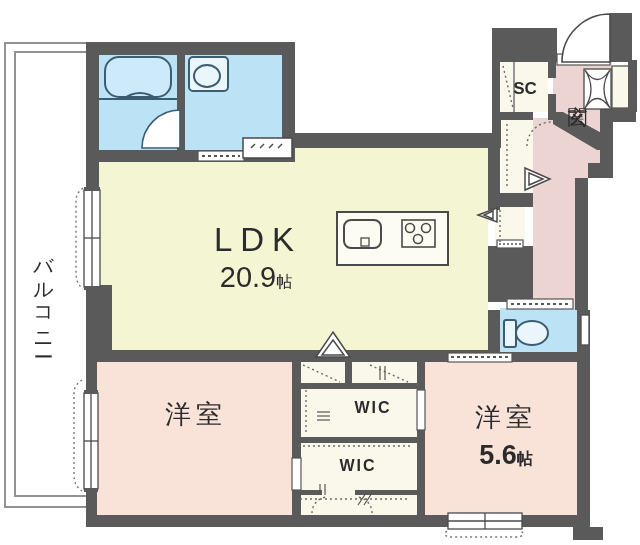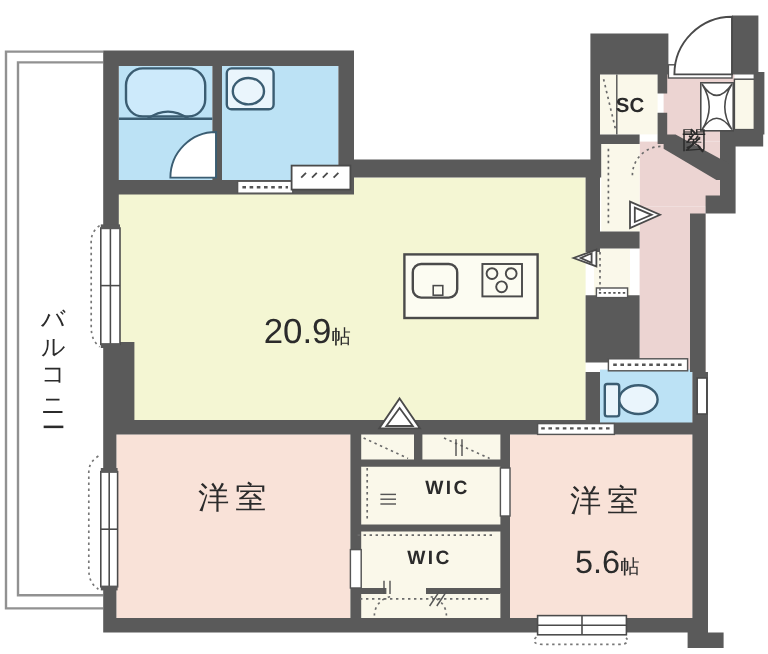--- a/index.html
+++ b/index.html
@@ -15,21 +15,21 @@
   .f-closet{fill:var(--closet);}
   .f-white{fill:#ffffff;}
   .s-fix{stroke:var(--fix);}
   .lbl{position:absolute;transform:translate(-50%,-50%);color:var(--text);
        white-space:nowrap;line-height:1;text-align:center;}
   .ldk-name{left:258px;top:239px;font-size:33px;letter-spacing:8px;font-weight:500;}
   .ldk-size{left:256px;top:277px;font-size:29px;font-weight:500;}
   .bed1-name{left:196px;top:414px;font-size:26px;letter-spacing:5px;font-weight:500;}
   .bed1-size{left:196px;top:452px;font-size:27px;font-weight:500;}
   .bed2-name{left:506px;top:417px;font-size:26px;letter-spacing:5px;font-weight:500;}
-  .bed2-size{left:506px;top:455px;font-size:27px;font-weight:400;margin-top:14px;}
+  .bed2-size{left:506px;top:455px;font-size:27px;font-weight:700;}
   .unit{font-size:16px;}
   .wic1{left:373px;top:408px;font-size:16px;font-weight:bold;letter-spacing:2px;}
   .wic2{left:358px;top:466px;font-size:16px;font-weight:bold;letter-spacing:2px;}
   .sc{left:525px;top:88px;font-size:17px;font-weight:bold;}
   .vtext{writing-mode:vertical-rl;text-orientation:upright;}
   .genkan{left:578px;top:92px;font-size:20px;font-weight:500;letter-spacing:2px;}
   .balcony{left:44px;top:296px;font-size:20px;font-weight:500;letter-spacing:3px;}
 </style>
 </head>
 <body>
@@ -205,20 +205,21 @@
     <path d="M585,70 Q597,89 585,108 M610,70 Q598,89 610,108 M585,70 Q597,89 610,70 M585,108 Q597,89 610,108" fill="none"></path>
   </g>
 
   <g fill="none" stroke="#777" stroke-width="1.4" stroke-dasharray="2,3">
     <path d="M83,188 C75,194 76,200 76,206 L76,272 C76,280 78,285 83,289"></path>
     <path d="M82,380 C73,386 74,392 74,398 L74,474 C74,482 76,487 82,491"></path>
     <path d="M447,531 C443,534 445,537 452,537 L516,537 C523,537 525,534 521,531"></path>
   </g>
 </svg>
 
+  <div class="lbl ldk-name">LDK</div>
   <div class="lbl ldk-size"><span>20.9</span><span class="unit">帖</span></div>
 
   <div class="lbl bed1-name">洋室</div>
 
   <div class="lbl bed2-name">洋室</div>
   <div class="lbl bed2-size"><span>5.6</span><span class="unit">帖</span></div>
 
   <div class="lbl wic1">WIC</div>
   <div class="lbl wic2">WIC</div>
   <div class="lbl sc">SC</div>

